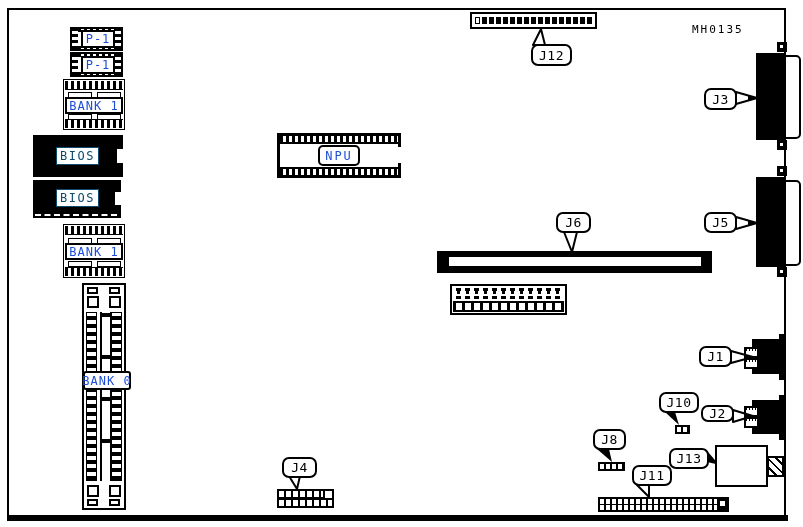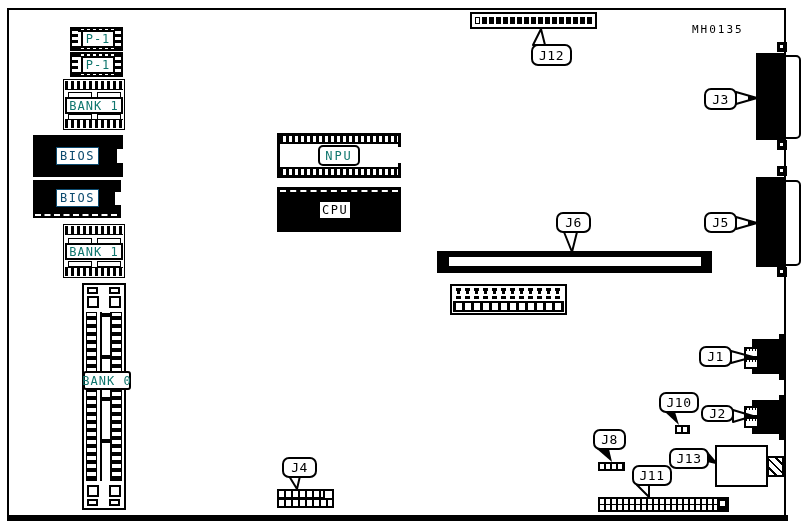--- a/index.html
+++ b/index.html
@@ -5,21 +5,21 @@
   *{box-sizing:border-box;margin:0;padding:0}
   body{background:#fff;font-family:"DejaVu Sans Mono",monospace}
   .canvas{position:relative;width:803px;height:527px;background:#fff;overflow:hidden}
   .c{position:absolute}
   .frame{position:absolute;background:#000;z-index:1}
   .pins-h{background:repeating-linear-gradient(90deg,#000 0 3px,#fff 3px 6px)}
   .pins-v{background:repeating-linear-gradient(0deg,#000 0 3px,#fff 3px 6px)}
   .balloon{position:absolute;z-index:6;border:2px solid #000;border-radius:7px;background:#fff;
     display:flex;align-items:center;justify-content:center;
     font:13px "DejaVu Sans Mono",monospace;letter-spacing:.5px;color:#000}
-  .boxlabel{position:absolute;z-index:3;border:2px solid #000;background:#fff;color:#0f766e;
+  .boxlabel{position:absolute;z-index:3;border:2px solid #000;background:#fff;color:#1d4ed8;
     display:flex;align-items:center;justify-content:center;white-space:nowrap;
     font:12px "DejaVu Sans Mono",monospace;letter-spacing:1px}
   .thinlabel{position:absolute;z-index:3;border:1px solid #0c4a6e;background:#fff;color:#0c4a6e;
     display:flex;align-items:center;justify-content:center;white-space:nowrap;
     font:12px "DejaVu Sans Mono",monospace;letter-spacing:1.5px;padding:0 3px}
   .barelabel{position:absolute;z-index:3;background:#fff;color:#000;
     display:flex;align-items:center;justify-content:center;white-space:nowrap;
     font:12px "DejaVu Sans Mono",monospace;letter-spacing:1.5px;padding:0 2px}
   .mount-pin{position:absolute;background:#000;z-index:3}
   .mount-pin::after{content:"";position:absolute;left:3px;top:3px;width:3px;height:3px;background:#fff}
@@ -103,24 +103,20 @@
   </div>
   <div class="boxlabel" style="left:83px;top:371px;width:48px;height:19px;z-index:4;border-radius:3px">BANK 0</div>
 
   <div class="c" style="left:277px;top:133px;width:124px;height:45px;border:3px solid #000;background:#fff;z-index:2">
     <div class="pins-h" style="position:absolute;left:0;right:0;top:0;height:8px;border-bottom:2px solid #000"></div>
     <div class="pins-h" style="position:absolute;left:0;right:0;bottom:0;height:8px;border-top:2px solid #000"></div>
     <div class="boxlabel" style="left:38px;top:9px;width:42px;height:21px;border-radius:5px;letter-spacing:2px">NPU</div>
     <div style="position:absolute;right:-3px;top:11px;width:7px;height:16px;background:#fff"></div>
   </div>
 
-  <div class="c" style="left:277px;top:187px;width:124px;height:45px;background:#000;z-index:2">
-    <div style="position:absolute;left:3px;right:3px;top:3px;height:0;border-top:2px dashed #fff"></div>
-    <div class="barelabel" style="left:43px;top:15px;height:16px">CPU</div>
-  </div>
 
   <div class="c" style="left:470px;top:12px;width:127px;height:17px;border:2px solid #000;background:#fff;z-index:2">
     <div style="position:absolute;left:3px;top:3px;width:5px;height:7px;border:1px solid #000;background:#fff"></div>
     <div style="position:absolute;left:10px;right:3px;top:3px;bottom:3px;background:repeating-linear-gradient(90deg,#000 0 5px,#fff 5px 7px)"></div>
   </div>
 
   <div class="mount-pin" style="left:777px;top:42px;width:10px;height:10px"></div>
   <div class="c" style="left:756px;top:53px;width:30px;height:87px;background:#000;z-index:2"></div>
   <div class="c" style="left:784px;top:55px;width:17px;height:84px;border:2px solid #000;border-radius:0 5px 5px 0;background:#fff;z-index:2"></div>
   <div class="mount-pin" style="left:777px;top:140px;width:10px;height:10px"></div>

